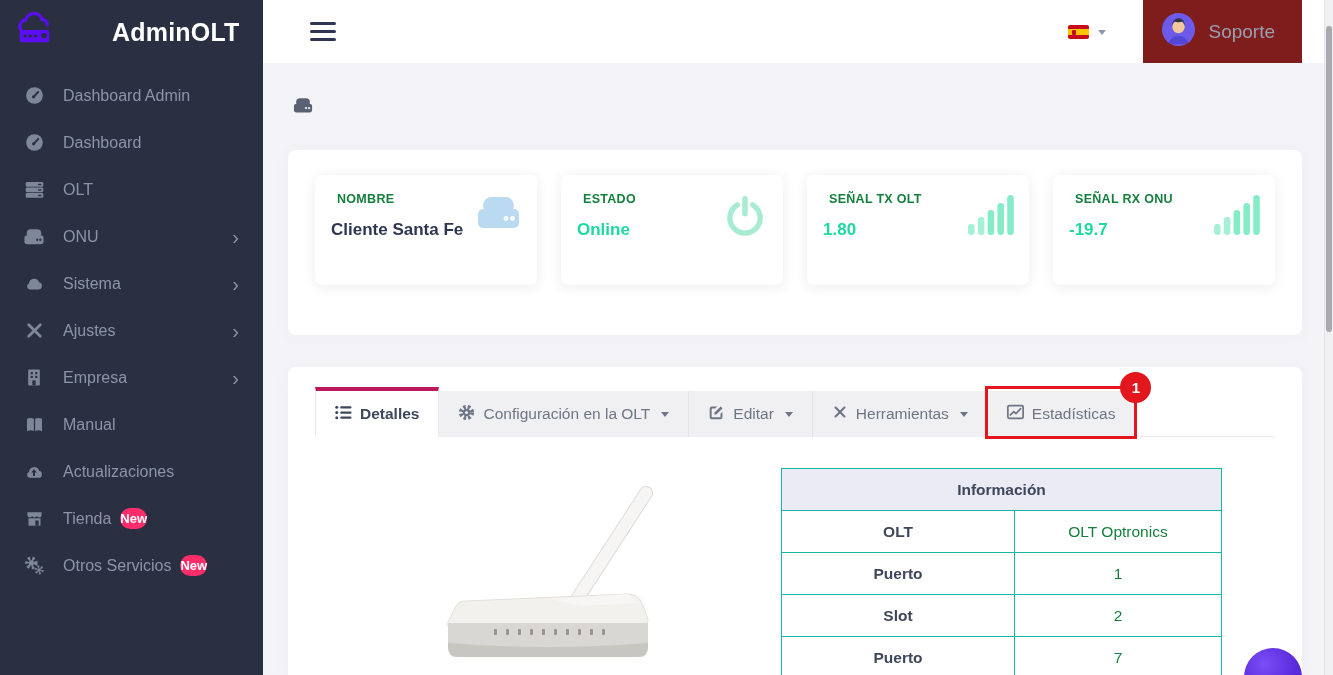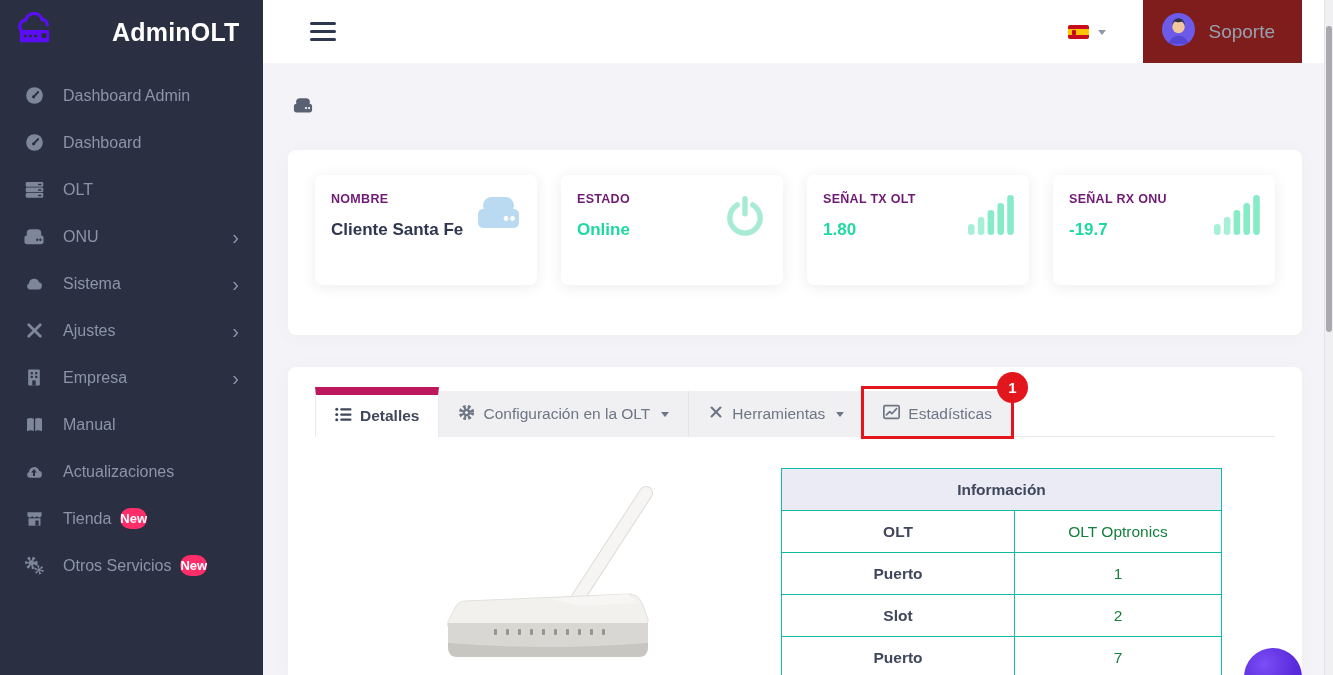--- a/index.html
+++ b/index.html
@@ -31,32 +31,32 @@
   .caret { width:0; height:0; border:4.5px solid transparent; border-top:5.5px solid #8f98ab; margin-top:5px; }
   .user-chip { background:#7f1d1d; height:100%; display:flex; align-items:center; gap:13px; padding:0 27px 0 19px; cursor:pointer; }
   .user-name { font-size:19px; color:#98a0b0; }
 
   
   .content { flex:1; overflow:hidden; position:relative; }
   .page-title { display:flex; align-items:center; gap:9px; margin:33px 31px 0 29px; color:#596173; font-size:19px; font-weight:bold; }
   .panel { margin:0 31px 0 25px; background:#fff; border-radius:8px; box-shadow:0 2px 18px rgba(45,45,90,.04); }
   .cards-panel { margin-top:30px; height:185px; padding:25px 27px; display:flex; gap:24px; }
   .stat-card { width:222px; height:110px; background:#fff; border-radius:7px; box-shadow:0 2px 14px rgba(40,40,80,.09); padding:17px 16px; position:relative; }
-  .stat-label { font-size:12.5px; font-weight:bold; color:#701a75; letter-spacing:.3px; }
+  .stat-label { font-size:12.5px; font-weight:bold; color:#15803d; letter-spacing:.3px;margin-left:6px; }
   .stat-value { margin-top:14px; font-size:17px; font-weight:bold; }
   .value-navy { color:#2e3650; }
   .value-green { color:#1fd9a3; }
   .stat-icon { position:absolute; top:19px; right:15px; }
 
   .tabs-panel { margin-top:32px; border-radius:8px 8px 0 0; height:310px; padding:20px 27px 0 27px; }
   .tab-strip { display:flex; align-items:flex-end; height:50px; border-bottom:1px solid #e8e8ee; position:relative; }
   .tab { height:46px; display:flex; align-items:center; gap:8px; padding:0 19px; background:#f0f0f3; color:#6e7585;
          font-size:15.5px; border-right:1px solid #e3e3e9; cursor:pointer; margin-bottom:-1px; white-space:nowrap; }
   .tab:first-child { border-left:1px solid #e3e3e9; }
-  .tab.active { background:#fff; color:#3f475c; height:50px; border-top:8px solid #be185d; border-left:1px solid #e9e9ee; border-right:1px solid #e9e9ee; font-weight:bold; }
+  .tab.active { background:#fff; color:#3f475c; height:50px; border-top:4px solid #be185d; border-left:1px solid #e9e9ee; border-right:1px solid #e9e9ee; font-weight:bold; }
   .tab .caret { border-top-color:#6e7585; margin-left:3px; }
   .tab-highlight { position:relative; }
   .annotation-box { position:absolute; top:-5px; left:-3px; right:-3px; bottom:-2px; border:3px solid #e2161c; pointer-events:none; z-index:2; }
   .annotation-badge { position:absolute; top:-19px; right:-17px; width:31px; height:31px; border-radius:50%; background:#e2161c;
                       color:#fff; font-weight:bold; font-size:15px; display:flex; align-items:center; justify-content:center; z-index:3; }
   .tab-body { display:flex; }
   .router-box { flex:0 0 466px; display:flex; justify-content:center; padding-top:16px; }
   .info-table { width:441px; border-collapse:collapse; margin-top:31px; font-size:15.5px; }
   .info-table th, .info-table td { border:1px solid #14b8a6; text-align:center; height:42px; padding:0 8px; }
   .info-table .table-header { background:#ebebf5; color:#3f475c; font-weight:bold; }
@@ -340,20 +340,30 @@
           </div>
           <div class="tab">
             <span>
               <svg width="17" height="17" viewBox="0 0 20 20">
                   <circle cx="10" cy="10" r="6.6" fill="none" stroke="currentColor" stroke-width="4.6" stroke-dasharray="2.9 2.4"></circle>
                   <circle cx="10" cy="10" r="4.4" fill="currentColor"></circle>
                   <circle cx="10" cy="10" r="1.8" fill="#f0f0f3"></circle>
                 </svg>
             </span>
             <span>Configuración en la OLT</span>
+            <span class="caret"></span>
+          </div>
+          <div class="tab">
+            <span>
+              <svg width="17" height="17" viewBox="0 0 20 20" fill="currentColor">
+                  <path d="M2 5.5A2.5 2.5 0 0 1 4.5 3h6.2L8.4 5.3H4.8a.5.5 0 0 0-.5.5v9.4c0 .3.2.5.5.5h9.4c.3 0 .5-.2.5-.5v-3.6L17 9.3v6.2a2.5 2.5 0 0 1-2.5 2.5H4.5A2.5 2.5 0 0 1 2 15.5Z"></path>
+                  <path d="M7.4 12.6l.5-2.8 7-7 2.3 2.3-7 7Z"></path>
+                </svg>
+            </span>
+            <span>Editar</span>
             <span class="caret"></span>
           </div>
           <div class="tab">
             <span>
               <svg width="16" height="16" viewBox="0 0 24 24" fill="currentColor">
                   <rect x="10.4" y="1" width="3.2" height="22" rx="1.6" transform="rotate(45 12 12)"></rect>
                   <rect x="10.4" y="1" width="3.2" height="22" rx="1.6" transform="rotate(-45 12 12)"></rect>
                 </svg>
             </span>
             <span>Herramientas</span>

